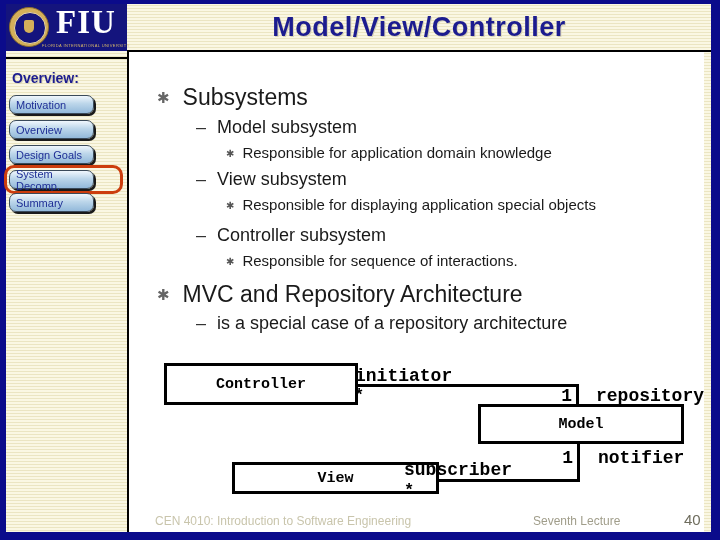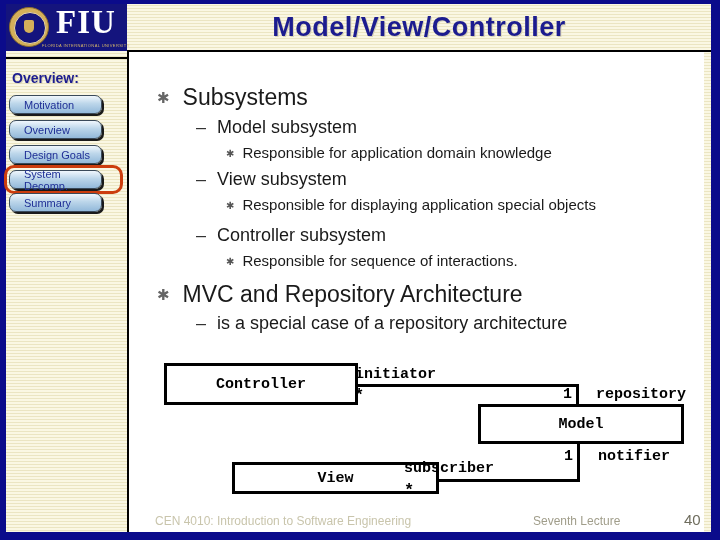--- a/index.html
+++ b/index.html
@@ -21,24 +21,24 @@
   .logo-divider{position:absolute;left:6px;top:57px;width:121px;height:2px;background:#000;}
   .seal{position:absolute;left:3px;top:3px;width:40px;height:40px;border-radius:50%;
     background:#d4b05a;border:1px solid #8a6d2f;box-sizing:border-box;}
   .seal-inner{position:absolute;left:4px;top:4px;width:30px;height:30px;border-radius:50%;background:#14147d;border:1px solid #ecd9a0;}
   .seal-core{position:absolute;left:9px;top:7px;width:10px;height:13px;background:#d4b05a;border-radius:2px 2px 5px 5px;}
   .fiu{position:absolute;left:50px;top:0px;color:#fff;font-family:"Liberation Serif",serif;font-weight:bold;font-size:33px;line-height:36px;letter-spacing:1px;}
   .logo-caption{position:absolute;left:36px;top:39px;width:84px;color:#d8b968;font-size:4px;letter-spacing:0.4px;white-space:nowrap;}
   
   .sidebar-heading{position:absolute;left:12px;top:70px;font-size:14px;font-weight:bold;color:#1c1c8f;text-shadow:1px 1px 0 #d8d4b8;}
   .nav-btn{
-    position:absolute;left:9px;width:93px;height:19px;border-radius:7px;
+    position:absolute;left:9px;width:85px;height:19px;border-radius:7px;
     background:linear-gradient(to bottom,#f0f7fd 0%,#bcd6ea 45%,#93b9da 100%);
     border:1px solid #3a4a5a;box-shadow:2px 2px 0 #1a1a1a;
-    font-size:11px;color:#1f2f96;display:flex;align-items:center;padding-left:14px;box-sizing:border-box;cursor:pointer;
+    font-size:11px;color:#1f2f96;display:flex;align-items:center;padding-left:6px;box-sizing:border-box;cursor:pointer;
   }
   .btn-1{top:95px;} .btn-2{top:120px;} .btn-3{top:145px;} .btn-4{top:170px;} .btn-5{top:193px;}
   .highlight-ring{position:absolute;left:4px;top:165px;width:119px;height:29px;border:3px solid #cc3d0e;border-radius:10px;box-sizing:border-box;pointer-events:none;}
   
   .main{position:absolute;left:129px;top:52px;width:575px;height:480px;background:#fff;}
   .v-divider{position:absolute;left:127px;top:50px;width:2px;height:482px;background:#000;}
   
   .row{position:absolute;display:flex;align-items:baseline;color:#1a1a1a;white-space:nowrap;}
   .row .mk1{color:#666;font-size:15px;margin-right:13px;position:relative;top:-2px;}
   .row .mk2{color:#333;font-size:18px;margin-right:11px;}
@@ -53,21 +53,21 @@
     display:flex;align-items:center;justify-content:center;
     font-family:"Liberation Mono",monospace;font-weight:bold;font-size:15px;color:#000;}
   .box-controller{left:153px;top:363px;width:194px;height:42px;margin-left:11px;}
   .box-model{left:478px;top:404px;width:206px;height:40px;}
   .box-view{left:190px;top:462px;width:207px;height:32px;margin-left:42px;}
   .dline{position:absolute;background:#000;}
   .ln-init-h{left:347px;top:384px;width:232px;height:3px;}
   .ln-init-v{left:576px;top:384px;width:3px;height:22px;}
   .ln-notif-v{left:577px;top:444px;width:3px;height:36px;}
   .ln-subs-h{left:395px;top:479px;width:185px;height:3px;}
-  .dlabel{position:absolute;font-family:"Liberation Mono",monospace;font-weight:bold;font-size:15px;color:#000;white-space:nowrap;}
+  .dlabel{position:absolute;font-family:"Liberation Mono",monospace;font-weight:bold;font-size:18px;color:#000;white-space:nowrap;}
   .lb-initiator{left:355px;top:366px;}
   .lb-star1{left:354px;top:386px;font-size:17px;}
   .lb-one1{left:552px;top:386px;width:20px;text-align:right;}
   .lb-repository{left:596px;top:386px;}
   .lb-one2{left:553px;top:448px;width:20px;text-align:right;}
   .lb-notifier{left:598px;top:448px;}
   .lb-subscriber{left:404px;top:460px;}
   .lb-star2{left:404px;top:481px;font-size:17px;}
   
   .footer-course{position:absolute;left:155px;top:514px;font-size:12px;color:#c9c5ac;}

